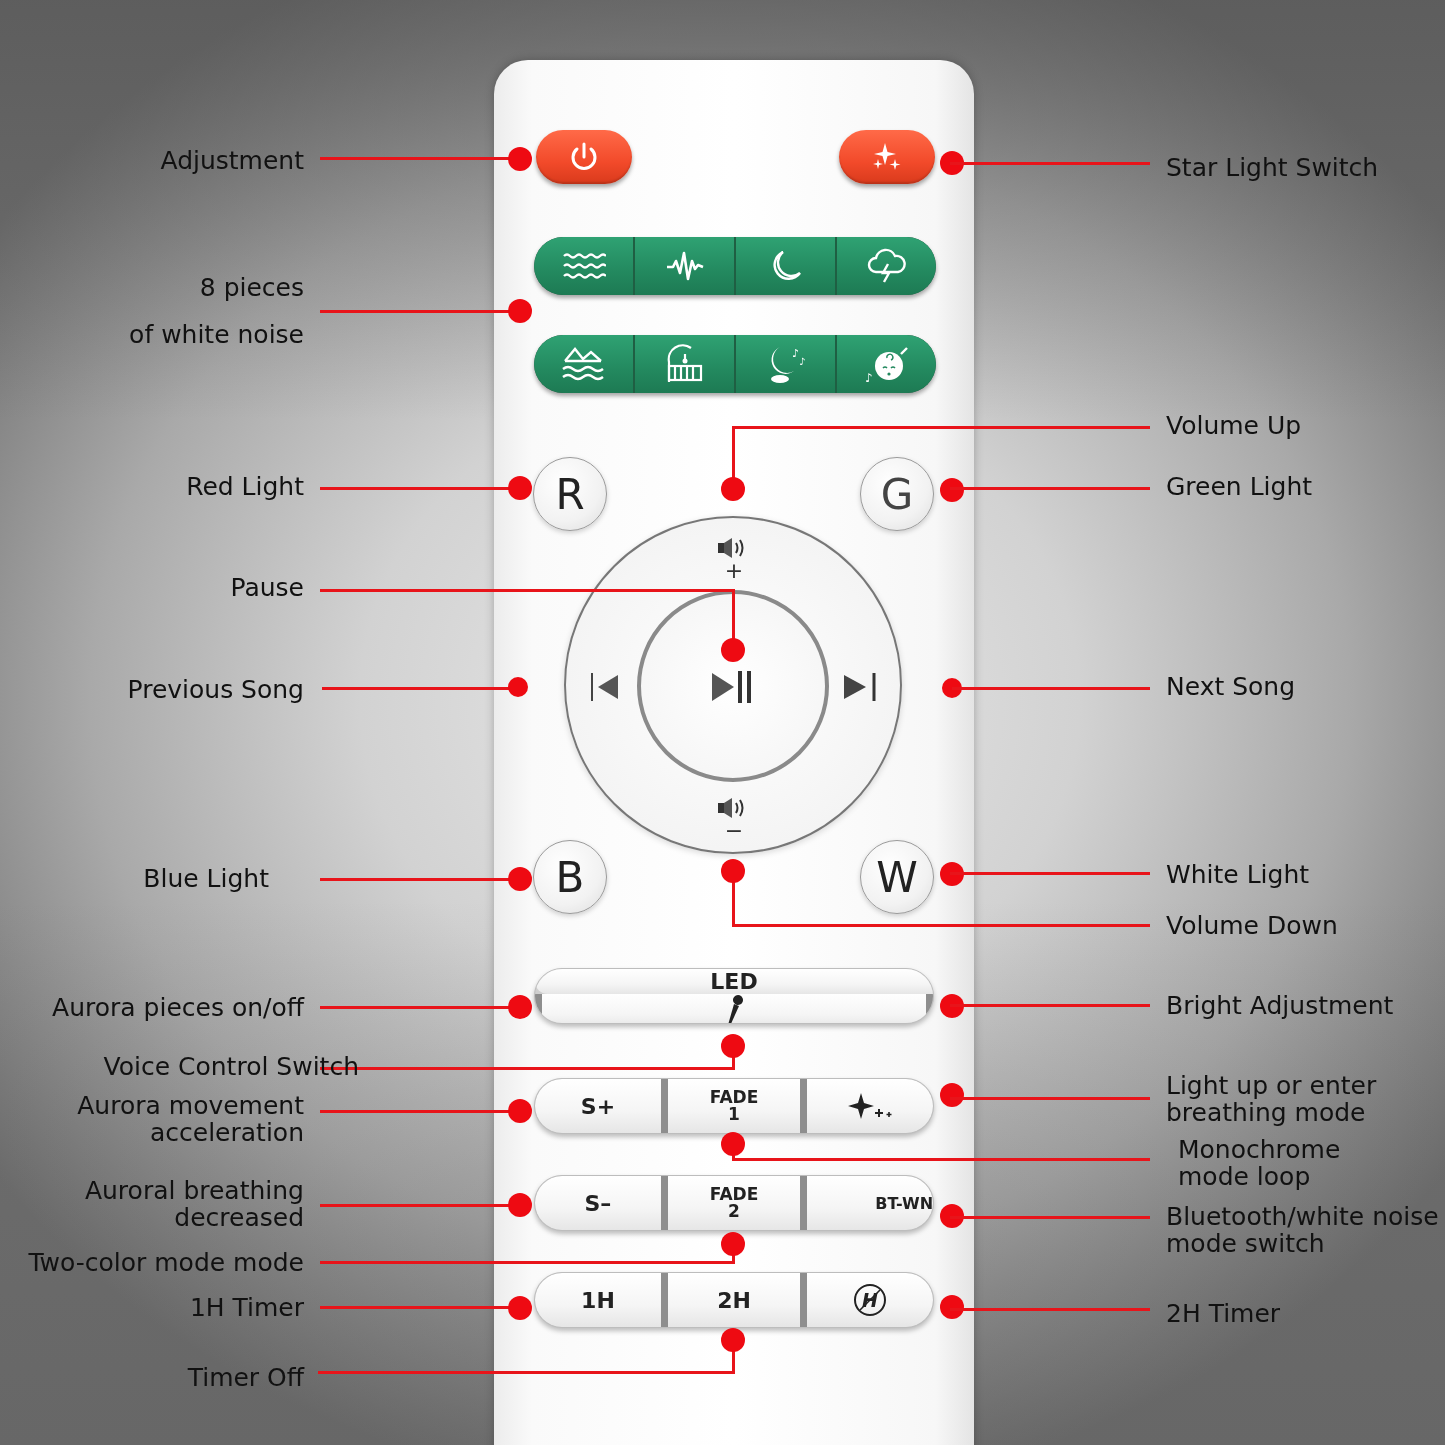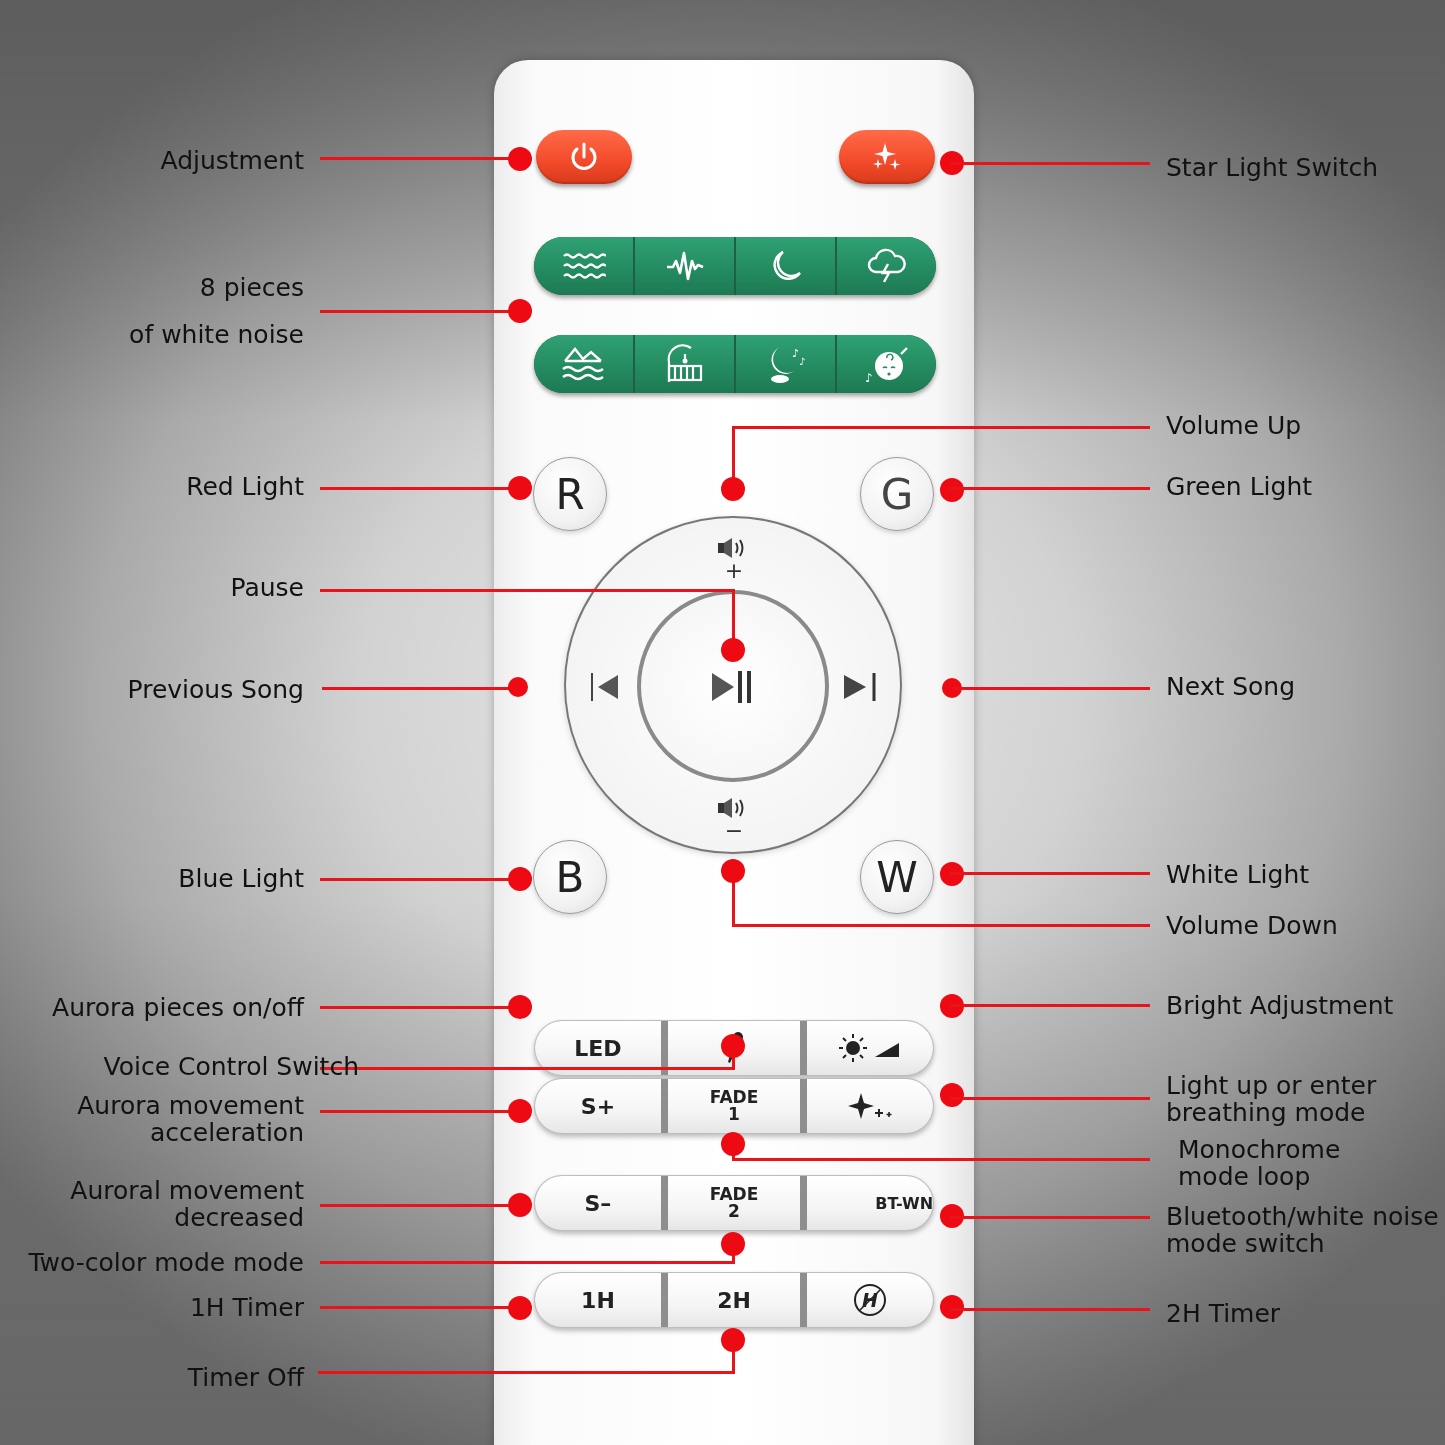--- a/index.html
+++ b/index.html
@@ -195,21 +195,21 @@
   </svg>
 </div>
 <div style="position:absolute; left:710px; top:667px; width:48px; height:40px;">
   <svg width="48" height="40" viewBox="0 0 48 40">
     <polygon points="2,6 24,20 2,34" fill="#555"></polygon>
     <rect x="28" y="4" width="4" height="32" fill="#333"></rect>
     <rect x="37" y="4" width="4" height="32" fill="#333"></rect>
   </svg>
 </div>
 
-<div class="wrow" style="top:1020px;">
+<div class="wrow" style="top:968px;flex-direction:column;">
   <div class="wkey">
       <span>LED</span>
     </div>
   <div class="wkey mid">
     <svg width="24" height="34" viewBox="0 0 24 34">
       <ellipse cx="16" cy="6" rx="5" ry="5" fill="#222" transform="rotate(20 16 6)"></ellipse>
       <polygon points="12,10 17,12 8,32 6,31" fill="#222"></polygon>
     </svg>
   </div>
   <div class="wkey">
@@ -354,26 +354,26 @@
 
 <div class="dot" style="left:940px; top:1295px;"></div>
 <div class="line" style="left:950px; top:1308px; width:200px; height:3px;"></div>
 
 <div class="label r" style="right:1141px; top:147px;">Adjustment</div>
 <div class="label r ml" style="right:1141px; top:264px; line-height:47px;">8 pieces
 of white noise</div>
 <div class="label r" style="right:1141px; top:473px;">Red Light</div>
 <div class="label r" style="right:1141px; top:574px;">Pause</div>
 <div class="label r" style="right:1141px; top:676px;">Previous Song</div>
-<div class="label r" style="right:1141px; top:865px;">Blue Light</div>
+<div class="label r" style="right:1176px; top:865px;">Blue Light</div>
 <div class="label r" style="right:1141px; top:994px;">Aurora pieces on/off</div>
 <div class="label r" style="right:1086px; top:1053px;">Voice Control Switch</div>
 <div class="label r ml" style="right:1141px; top:1092px;">Aurora movement
 acceleration</div>
-<div class="label r ml" style="right:1141px; top:1177px;">Auroral movement
+<div class="label r ml" style="right:1141px; top:1177px;">Auroral breathing
 decreased</div>
 <div class="label r" style="right:1141px; top:1249px;">Two-color mode mode</div>
 <div class="label r" style="right:1141px; top:1294px;">1H Timer</div>
 <div class="label r" style="right:1141px; top:1364px;">Timer Off</div>
 
 <div class="label l" style="left:1166px; top:154px;">Star Light Switch</div>
 <div class="label l" style="left:1166px; top:412px;">Volume Up</div>
 <div class="label l" style="left:1166px; top:473px;">Green Light</div>
 <div class="label l" style="left:1166px; top:673px;">Next Song</div>
 <div class="label l" style="left:1166px; top:861px;">White Light</div>

